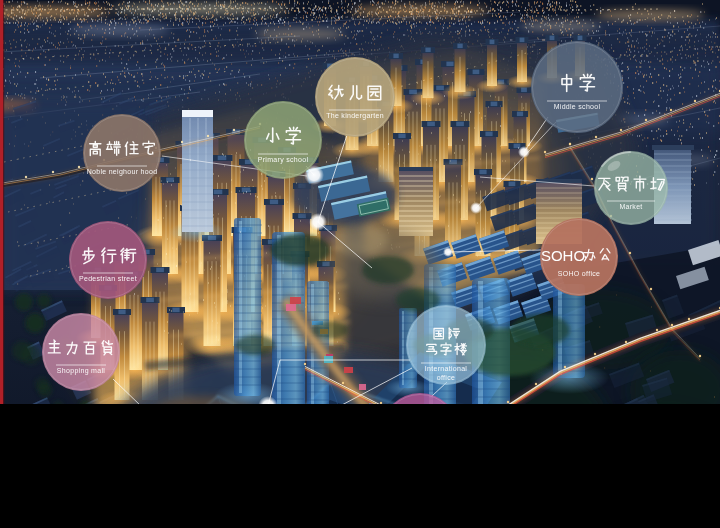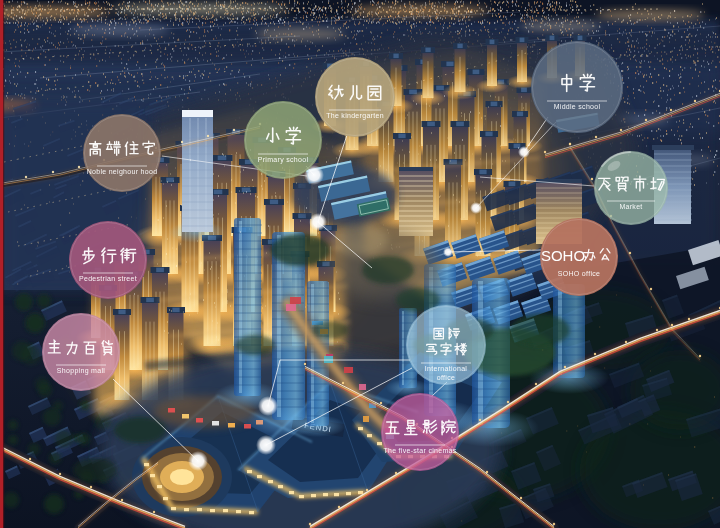--- a/index.html
+++ b/index.html
@@ -1,14 +1,14 @@
 <!DOCTYPE html>
 <html><head><meta charset="utf-8"><style>
 html,body{margin:0;padding:0;background:#000;}
-#stage{position:relative;width:720px;height:528px;overflow:hidden;font-family:"Liberation Sans",sans-serif;}
+#stage{position:relative;width:720px;height:404px;overflow:hidden;font-family:"Liberation Sans",sans-serif;}
 </style></head><body>
 <div id="stage">
 <svg width="720" height="528" viewBox="0 0 720 528" xmlns="http://www.w3.org/2000/svg">
 <defs>
 <linearGradient id="bg" x1="0" y1="0" x2="0" y2="1">
  <stop offset="0" stop-color="#0e1526"></stop>
           <stop offset="0.13" stop-color="#1a2540"></stop>
  <stop offset="0.35" stop-color="#1a2438"></stop>
           <stop offset="0.62" stop-color="#141d30"></stop>
  <stop offset="1" stop-color="#0c1322"></stop>

